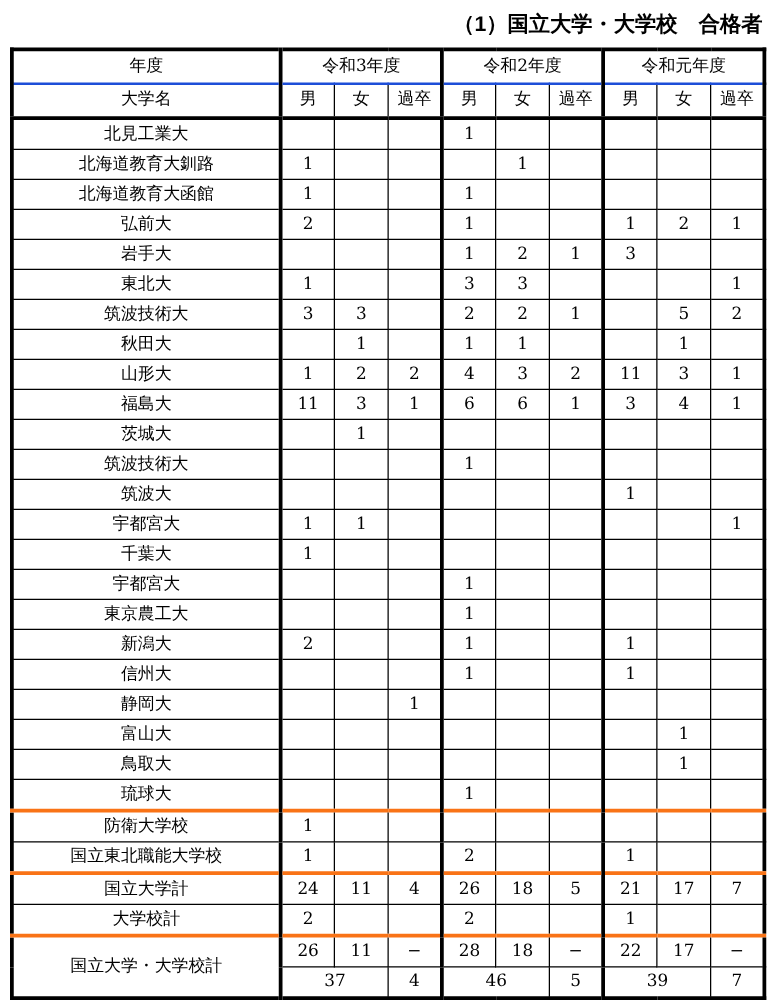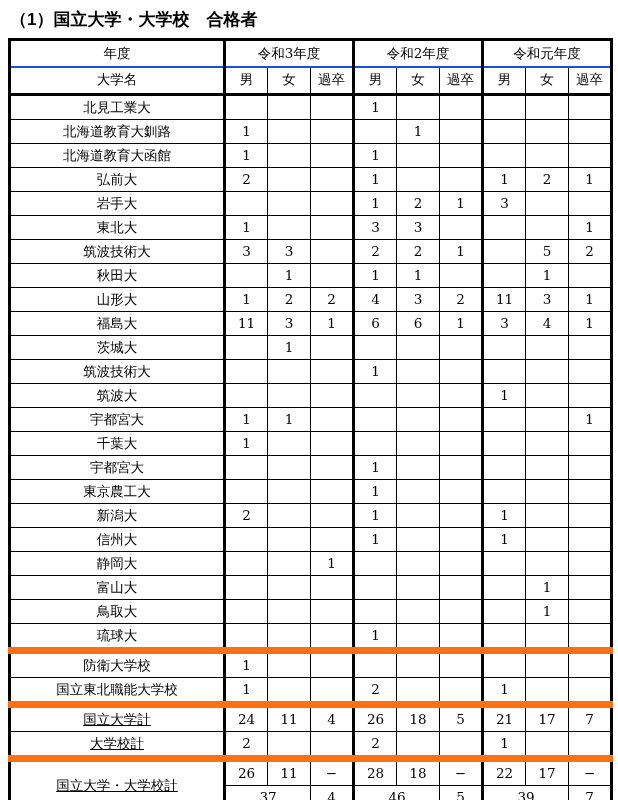--- a/index.html
+++ b/index.html
@@ -16,20 +16,21 @@
     box-sizing: border-box;
     padding: 6px 8px 0 8px;
     overflow: hidden;
   }
   .doc-title {
     font-family: "Liberation Sans", "DejaVu Sans", sans-serif;
     font-weight: 700;
     font-size: 17px;
     margin: 2px 0 7px 2px;
     white-space: nowrap;
+    text-align: right;
   }
   table.adm {
     border-collapse: collapse;
     table-layout: fixed;
     width: 602px;
     border: 3px solid #000;
   }
   table.adm th, table.adm td {
     border: 1px solid #000;
     text-align: center;
@@ -39,23 +40,23 @@
     padding: 0;
     height: 23px;
     line-height: 23px;
     white-space: nowrap;
     overflow: hidden;
   }
   table.adm thead th { height: 25px; line-height: 25px; }
   tr.years th { border-bottom: 2px solid #1d4ed8; }
   tr.subhead th { border-bottom: 3px solid #000; font-family: Liberation Mono, monospace; }
   td.name { text-align: left; padding-left: 6px; }
-  td.center { text-align: center; padding-left: 0; text-decoration: underline; }
+  td.center { text-align: center; padding-left: 0; }
   .grp { border-left: 3px solid #000 !important; }
-  tr.thick-top td { border-top: 7px solid #f97316; }
+  tr.thick-top td { border-top: 3px solid #f97316; }
 </style>
 </head>
 <body>
 
 <div class="page">
   <div class="doc-title">（1）国立大学・大学校　合格者</div>
 
   <table class="adm">
     <colgroup>
       <col style="width:215px">

